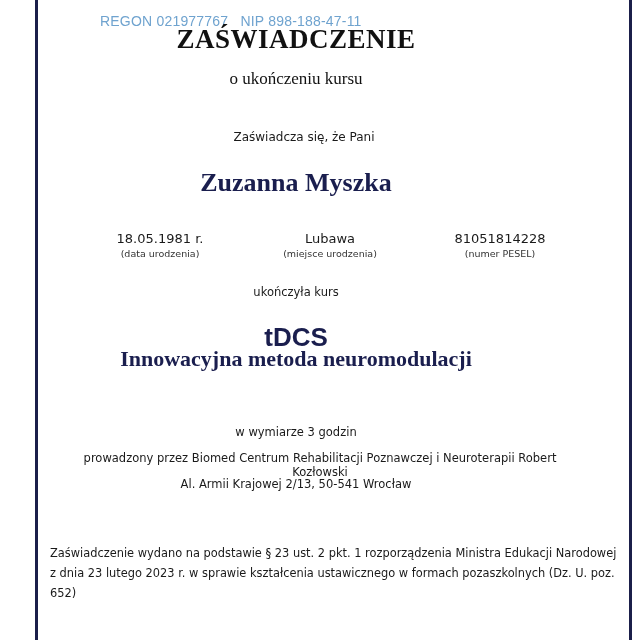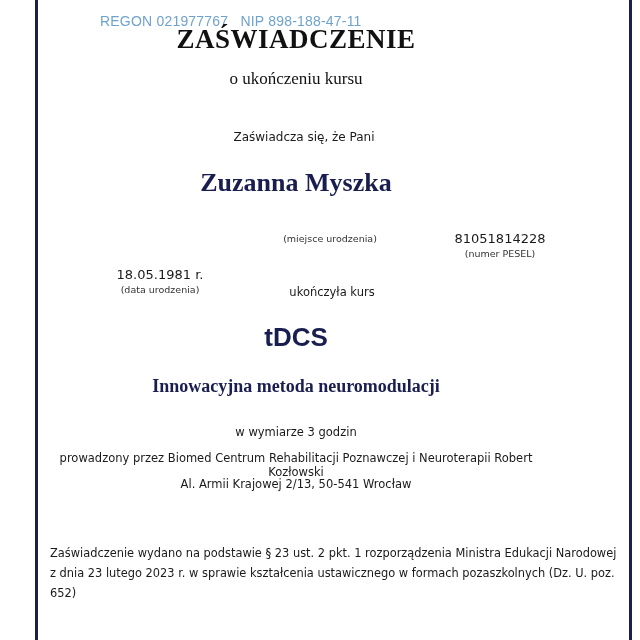--- a/index.html
+++ b/index.html
@@ -31,31 +31,31 @@
       top: 69px; font-family: Liberation Serif, serif; font-size: 17px; color: #111;
     }
     .intro { top: 130px; font-size: 12px; margin-left: 8px; }
     .name {
       top: 168px; font-family: "Liberation Serif", serif; font-weight: bold;
       font-size: 26px; color: #1a1e4e;
     }
     .info-col { position: absolute; text-align: center; }
     .info-val { font-size: 13px; color: #1a1a1a; }
     .info-lab { font-size: 9.5px; color: #333; margin-top: 2px; }
-    .completed { top: 285px; font-size: 11.5px; padding-left: 36px; }
+    .completed { top: 285px; font-size: 11.5px; }
     .course1 {
       top: 322px; font-family: Liberation Sans, sans-serif; font-weight: bold;
       font-size: 26px; color: #1a1e4e;
     }
     .course2 {
-      top: 376px; font-family: "Liberation Serif", serif; font-weight: bold;
-      font-size: 18px; color: #1a1e4e;
+      top: 346px; font-family: "Liberation Serif", serif; font-weight: bold;
+      font-size: 22px; color: #1a1e4e;
     }
     .duration { top: 425px; font-size: 11.5px; }
-    .provider { top: 451px; font-size: 11.5px; }
+    .provider { top: 451px; font-size: 11.5px; padding-left: 24px; }
     .address { top: 477px; font-size: 11.5px; }
     .legal {
       position: absolute; left: 50px; width: 575px; top: 543px;
       font-size: 11.4px; line-height: 20px; color: #1a1a1a;
     }
   </style>
 </head>
 <body>
 
 <div class="border-left"></div>
@@ -64,25 +64,26 @@
 <div class="stamp">
   <span>REGON 021977767</span>
   <span>NIP 898-188-47-11</span>
 </div>
 
 <div class="center title">ZAŚWIADCZENIE</div>
 <div class="center subtitle">o ukończeniu kursu</div>
 <div class="center intro">Zaświadcza się, że Pani</div>
 <div class="center name">Zuzanna Myszka</div>
 
-<div class="info-col" style="left:100px; width:120px; top:231px;margin-top:36px;">
+<div class="info-col" style="left:100px; width:120px; top:231px;">
   <div class="info-val">18.05.1981 r.</div>
   <div class="info-lab">(data urodzenia)</div>
 </div>
 <div class="info-col" style="left:270px; width:120px; top:231px;">
+  <div class="info-val">Lubawa</div>
   <div class="info-lab">(miejsce urodzenia)</div>
 </div>
 <div class="info-col" style="left:440px; width:120px; top:231px;">
   <div class="info-val">81051814228</div>
   <div class="info-lab">(numer PESEL)</div>
 </div>
 
 <div class="center completed">ukończyła kurs</div>
 <div class="center course1">tDCS</div>
 <div class="center course2">Innowacyjna metoda neuromodulacji</div>

